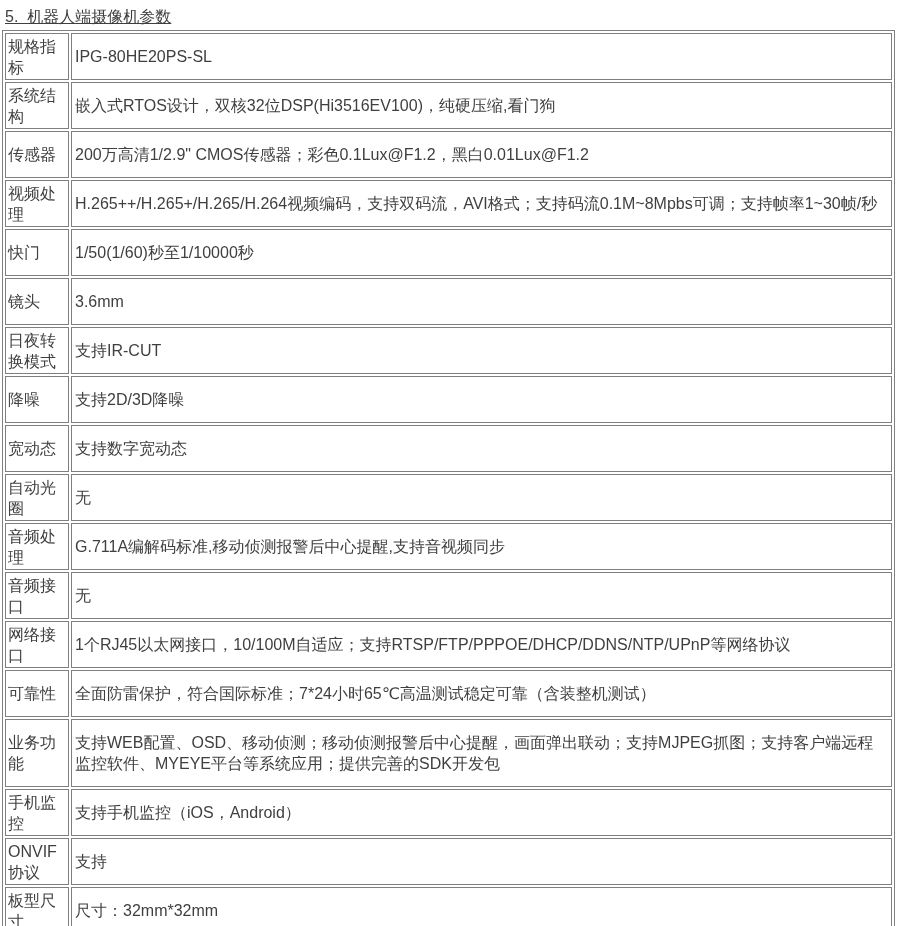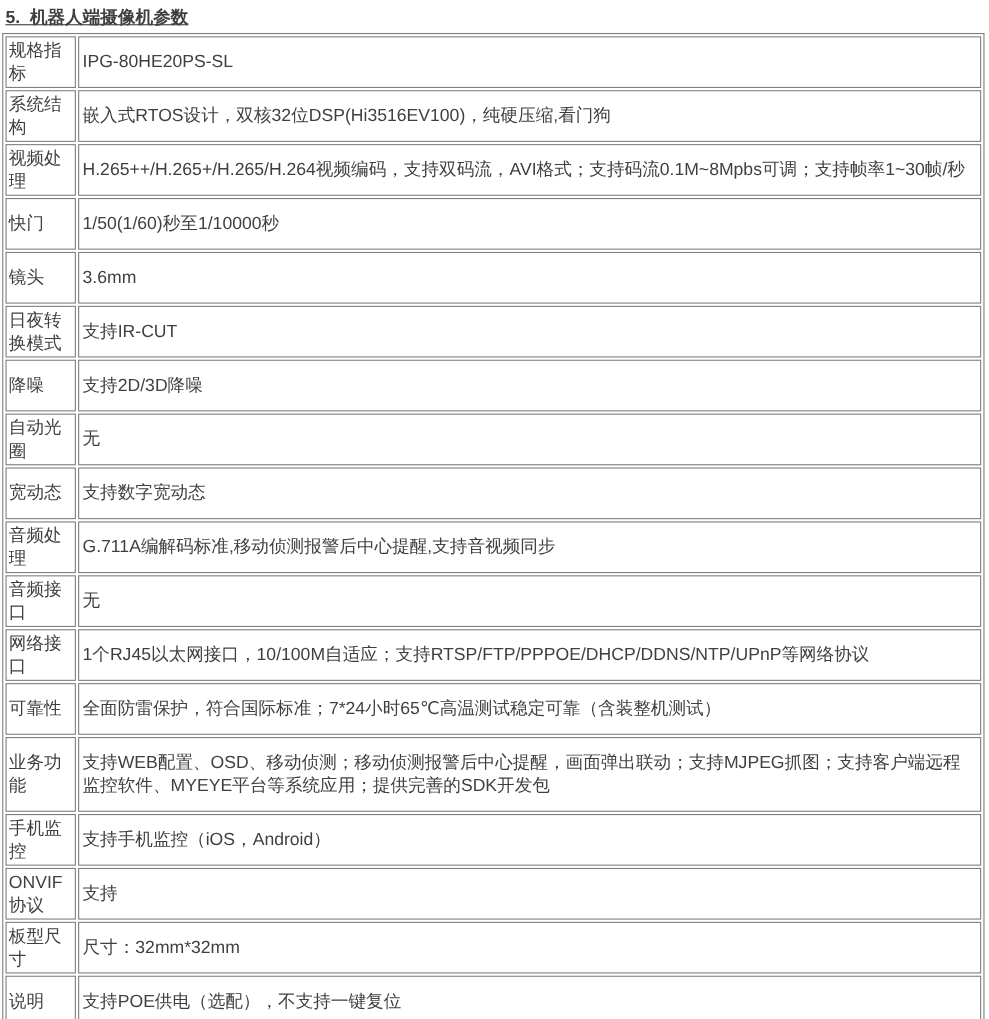--- a/index.html
+++ b/index.html
@@ -9,21 +9,21 @@
     font-family: "Liberation Sans", "DejaVu Sans", sans-serif;
     color: #3f3f3f;
   }
   .page {
     width: 899px;
     min-height: 926px;
     background: #ffffff;
   }
   .title {
     font-size: 16px;
-    font-weight: bold;
+    font-weight: normal;
     text-decoration: underline;
     margin: 7px 0 3px 5px;
     line-height: 20px;
     white-space: pre-wrap;
     color: #3f3f3f;
   }
   table.spec-table {
     border-collapse: separate;
     border-spacing: 2px;
     border: 1px solid #7f7f7f;
@@ -60,46 +60,50 @@
     <tbody id="spec-tbody">
         <tr>
           <td class="label-cell">规格指标</td>
           <td class="value-cell">IPG-80HE20PS-SL</td>
         </tr>
         <tr>
           <td class="label-cell">系统结构</td>
           <td class="value-cell">嵌入式RTOS设计，双核32位DSP(Hi3516EV100)，纯硬压缩,看门狗</td>
         </tr>
         <tr>
+          <td class="label-cell">传感器</td>
+          <td class="value-cell">200万高清1/2.9" CMOS传感器；彩色0.1Lux@F1.2，黑白0.01Lux@F1.2</td>
+        </tr>
+        <tr>
           <td class="label-cell">视频处理</td>
           <td class="value-cell">H.265++/H.265+/H.265/H.264视频编码，支持双码流，AVI格式；支持码流0.1M~8Mpbs可调；支持帧率1~30帧/秒</td>
         </tr>
         <tr>
           <td class="label-cell">快门</td>
           <td class="value-cell">1/50(1/60)秒至1/10000秒</td>
         </tr>
         <tr>
           <td class="label-cell">镜头</td>
           <td class="value-cell">3.6mm</td>
         </tr>
         <tr>
           <td class="label-cell">日夜转换模式</td>
           <td class="value-cell">支持IR-CUT</td>
         </tr>
         <tr>
           <td class="label-cell">降噪</td>
           <td class="value-cell">支持2D/3D降噪</td>
         </tr>
         <tr>
+          <td class="label-cell">宽动态</td>
+          <td class="value-cell">支持数字宽动态</td>
+        </tr>
+        <tr>
           <td class="label-cell">自动光圈</td>
           <td class="value-cell">无</td>
-        </tr>
-        <tr>
-          <td class="label-cell">宽动态</td>
-          <td class="value-cell">支持数字宽动态</td>
         </tr>
         <tr>
           <td class="label-cell">音频处理</td>
           <td class="value-cell">G.711A编解码标准,移动侦测报警后中心提醒,支持音视频同步</td>
         </tr>
         <tr>
           <td class="label-cell">音频接口</td>
           <td class="value-cell">无</td>
         </tr>
         <tr>

